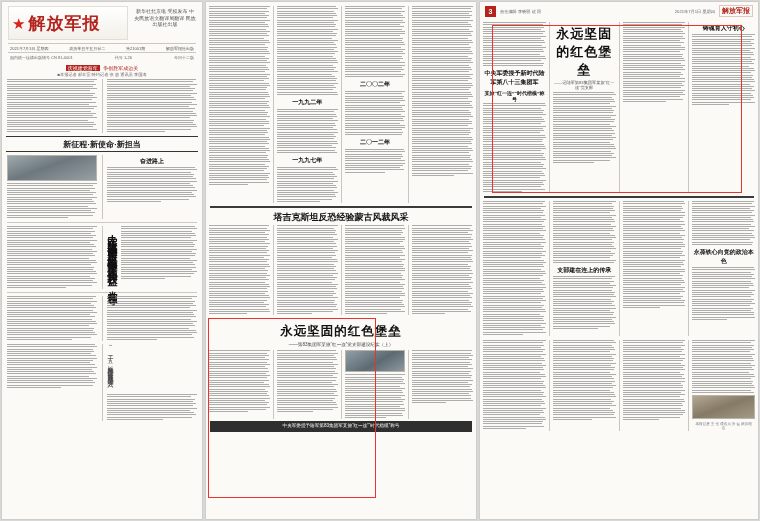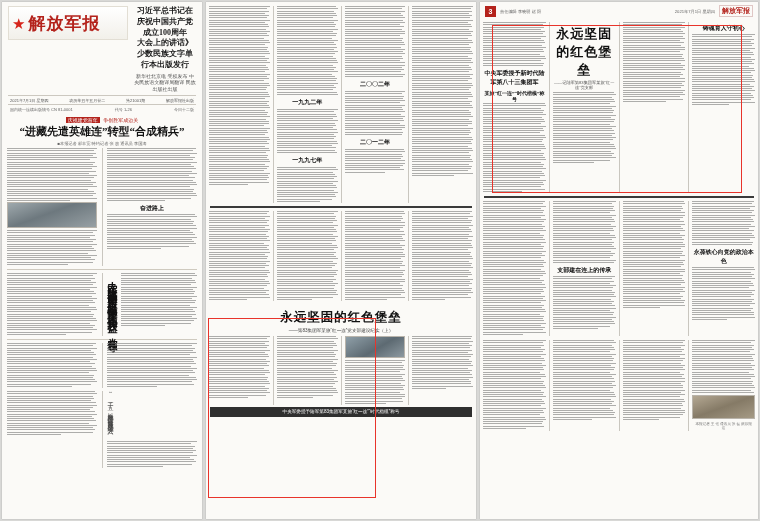--- a/index.html
+++ b/index.html
@@ -160,24 +160,20 @@
 
   <div class="page page-left">
 
     <div class="masthead">
       <div class="mh-top">
         <div class="mh-logo">
           <span class="star">★</span>
           <span class="mh-title">解放军报</span>
         </div>
         <div class="mh-right">
-          <div class="mh-headline">
-            <div>习近平总书记在庆祝中国共产党成立100周年</div>
-            <div>大会上的讲话》少数民族文字单行本出版发行</div>
-          </div>
           <div class="mh-sub">新华社北京电 受权发布 中央民族语文翻译局翻译 民族出版社出版</div>
         </div>
       </div>
 
       <div class="mh-meta">
         <span>2021年7月1日 星期四</span>
         <span>农历辛丑年五月廿二</span>
         <span>第21001期</span>
         <span>解放军报社出版</span>
       </div>
@@ -186,21 +182,20 @@
         <span>代号 1-26</span>
         <span>今日十二版</span>
       </div>
     </div>
 
 
     <div class="kicker">
       <span class="tag">庆祝建党百年</span>
       <span>争创胜军成边关</span>
     </div>
-    <div class="hl1">“进藏先遣英雄连”转型“合成精兵”</div>
     <div class="byline">■本报记者 郭丰宽 特约记者 张 放 通讯员 李国涛</div>
 
     <div class="cols2">
       <div class="col">
         <span class="lines dense">
           <i style="width:100%"></i>
             <i style="width:97%"></i>
             <i style="width:99%"></i>
             <i style="width:95%"></i>
           <i style="width:100%"></i>
@@ -248,20 +243,21 @@
             <i style="width:97%"></i>
             <i style="width:95%"></i>
           <i style="width:99%"></i>
             <i style="width:100%"></i>
             <i style="width:93%"></i>
             <i style="width:64%"></i>
         </span>
       </div>
     </div>
 
+    <div class="sectionband">新征程·新使命·新担当</div>
 
     <div class="cols2">
       <div class="col">
         <div class="photo" style="height:26px;margin-bottom:2px"></div>
         <span class="lines dense">
           <i style="width:100%"></i>
             <i style="width:95%"></i>
             <i style="width:98%"></i>
             <i style="width:92%"></i>
           <i style="width:99%"></i>
@@ -790,20 +786,21 @@
           <i style="width:96%"></i>
             <i style="width:91%"></i>
             <i style="width:100%"></i>
             <i style="width:68%"></i>
         </span>
       </div>
     </div>
 
     <div class="thickdiv" style="margin:3px 4px"></div>
 
+    <div class="hl2">塔吉克斯坦反恐经验蒙古风裁风采</div>
 
     <div class="cols4">
       <div class="col">
         <span class="lines dense">
           <i style="width:99%"></i>
             <i style="width:96%"></i>
             <i style="width:100%"></i>
             <i style="width:93%"></i>
           <i style="width:98%"></i>
             <i style="width:95%"></i>

